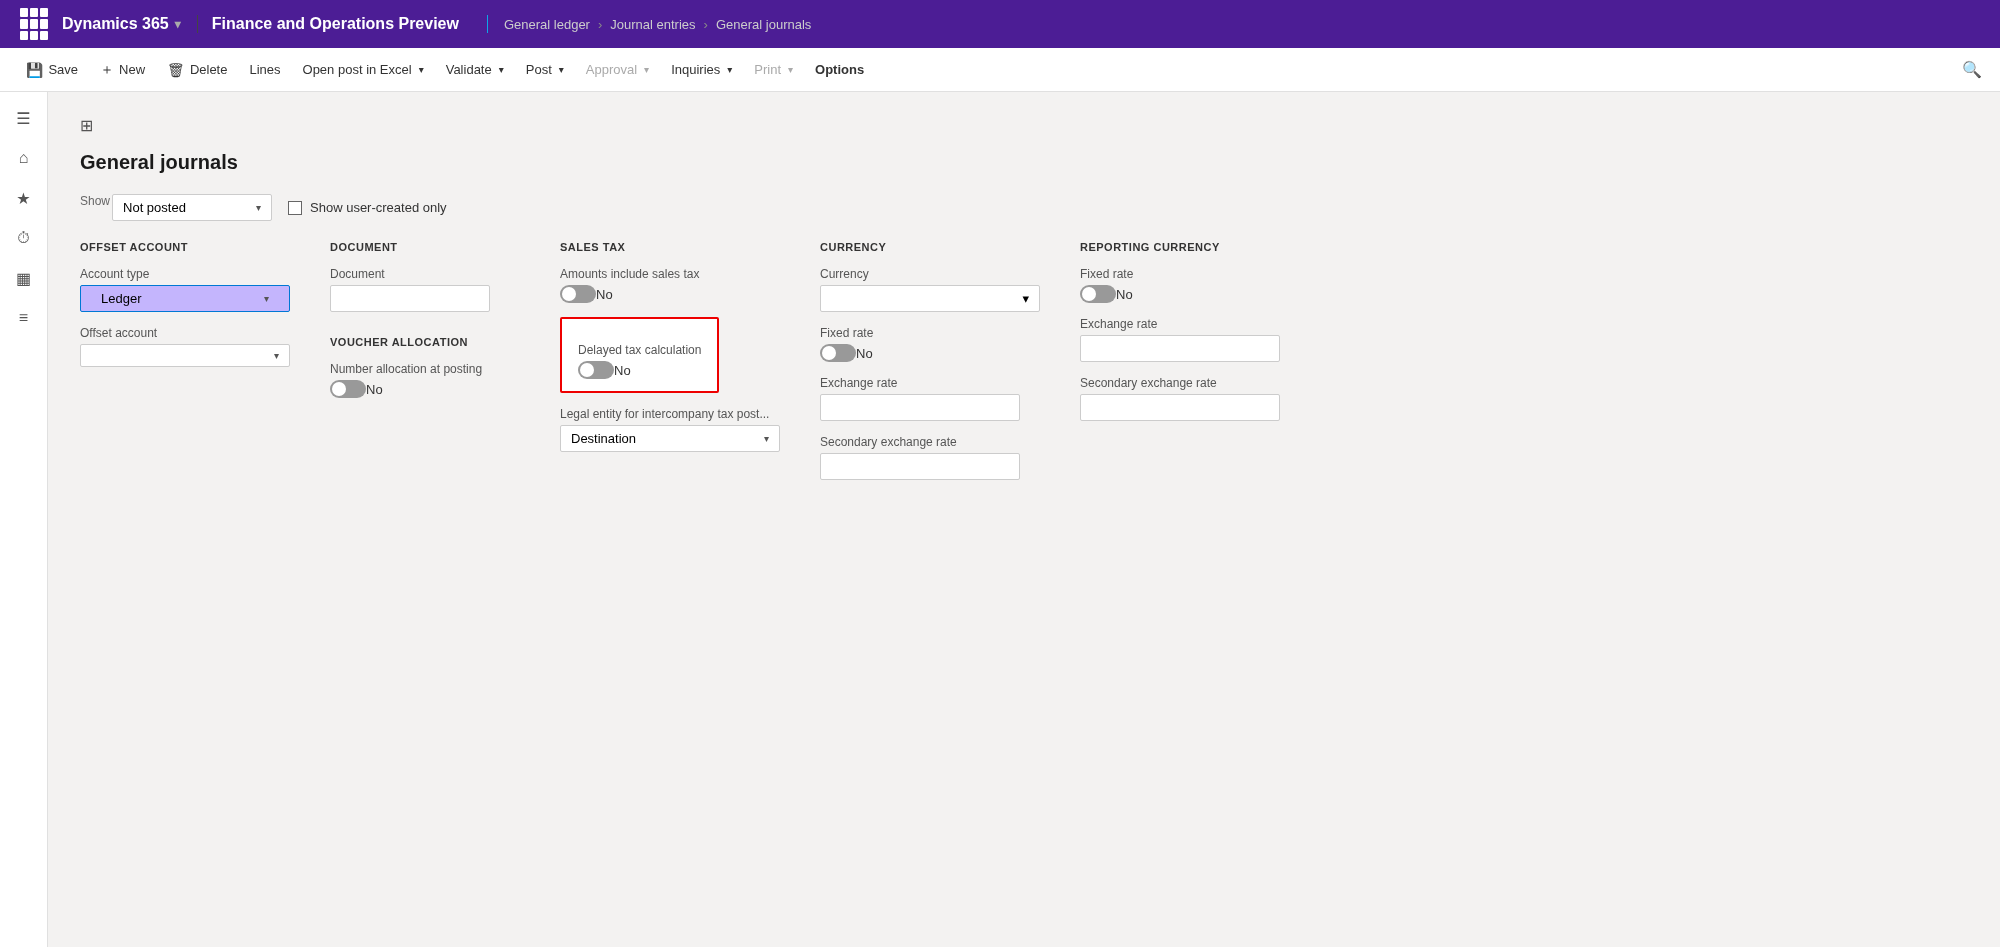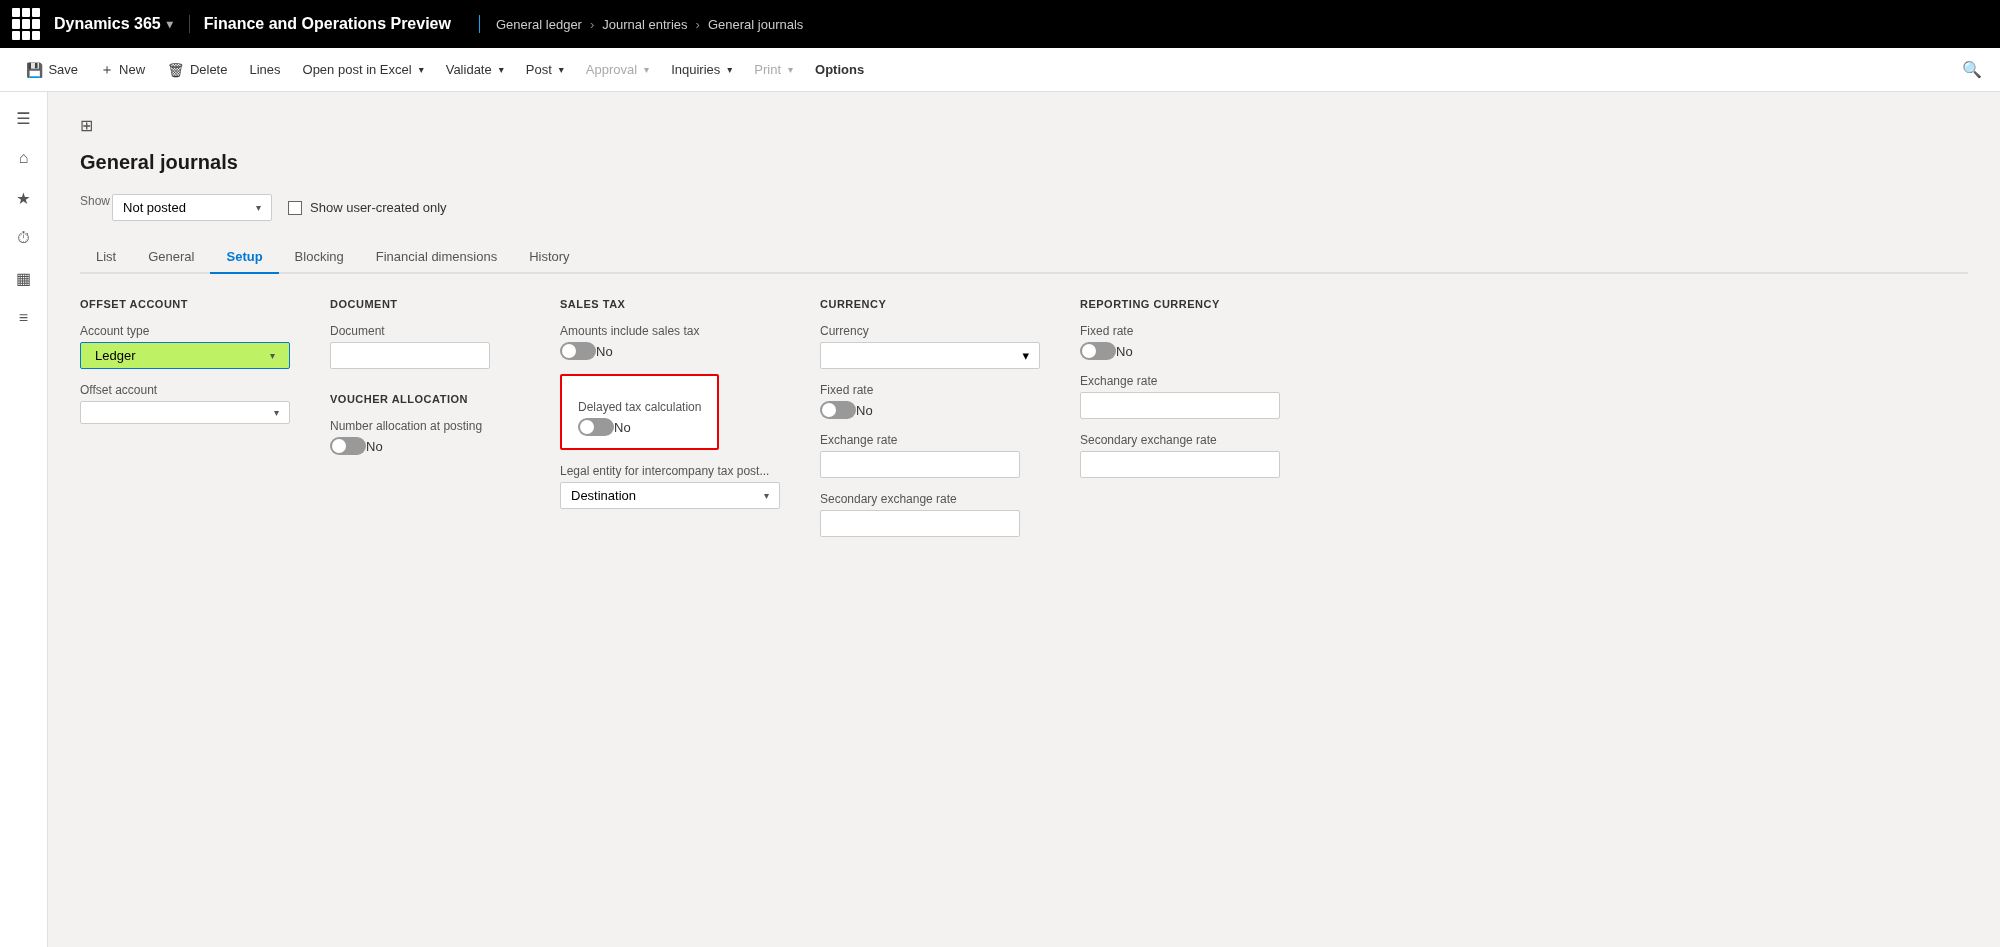--- a/index.html
+++ b/index.html
@@ -2,23 +2,23 @@
 <html><head>
   <meta charset="utf-8">
   <style>
     * { box-sizing: border-box; margin: 0; padding: 0; font-family: 'Segoe UI', Arial, sans-serif; }
     body { background: #f3f2f1; width: 2000px; height: 947px; overflow: hidden; }
 
     
     .top-nav {
       display: flex;
       align-items: center;
-      background: #000000;
+      background: #4c1d95;
       height: 48px;
-      padding: 0 12px;
+      padding: 0 20px;
       color: white;
     }
     .top-nav-waffle {
       width: 32px; height: 32px;
       display: grid; grid-template-columns: repeat(3, 8px); grid-gap: 2px;
       margin-right: 10px; cursor: pointer;
     }
     .top-nav-waffle span { background: white; border-radius: 1px; }
     .top-nav-brand {
       display: flex; align-items: center; gap: 6px;
@@ -114,21 +114,21 @@
     
     .content-grid {
       display: flex; gap: 40px;
     }
     .section { min-width: 200px; }
     .section-title { font-size: 11px; font-weight: 700; color: #333; text-transform: uppercase; margin-bottom: 14px; letter-spacing: 0.5px; }
     .field-group { margin-bottom: 14px; }
     .field-label { font-size: 12px; color: #555; margin-bottom: 4px; }
     .field-dropdown {
       display: flex; align-items: center; justify-content: space-between;
-      border: 1.5px solid #0078d4; background: #bef264; padding: 5px 14px;
+      border: 1.5px solid #0078d4; background: #c4b5fd; padding: 5px 20px;
       font-size: 13px; min-width: 160px; cursor: pointer; border-radius: 2px;
     }
     .field-dropdown .arrow { font-size: 10px; color: #555; }
     .field-input {
       border: 1px solid #ccc; background: white; padding: 5px 10px;
       font-size: 13px; width: 160px; border-radius: 2px; outline: none;
     }
     .field-input-wide {
       border: 1px solid #ccc; background: white; padding: 5px 10px;
       font-size: 13px; width: 200px; border-radius: 2px; outline: none;
@@ -259,28 +259,20 @@
           <span>Not posted</span>
           <span class="arrow">▾</span>
         </div>
       </div>
       <div class="checkbox-row">
         <div class="checkbox-box"></div>
         <span>Show user-created only</span>
       </div>
     </div>
 
-    <div class="tabs">
-      <div class="tab">List</div>
-      <div class="tab">General</div>
-      <div class="tab active">Setup</div>
-      <div class="tab">Blocking</div>
-      <div class="tab">Financial dimensions</div>
-      <div class="tab">History</div>
-    </div>
 
     <div class="content-grid">
 
       <div class="section" style="min-width:210px;">
         <div class="section-title">OFFSET ACCOUNT</div>
         <div class="field-group">
           <div class="field-label">Account type</div>
           <div class="field-dropdown">
             <span>Ledger</span>
             <span class="arrow">▾</span>

